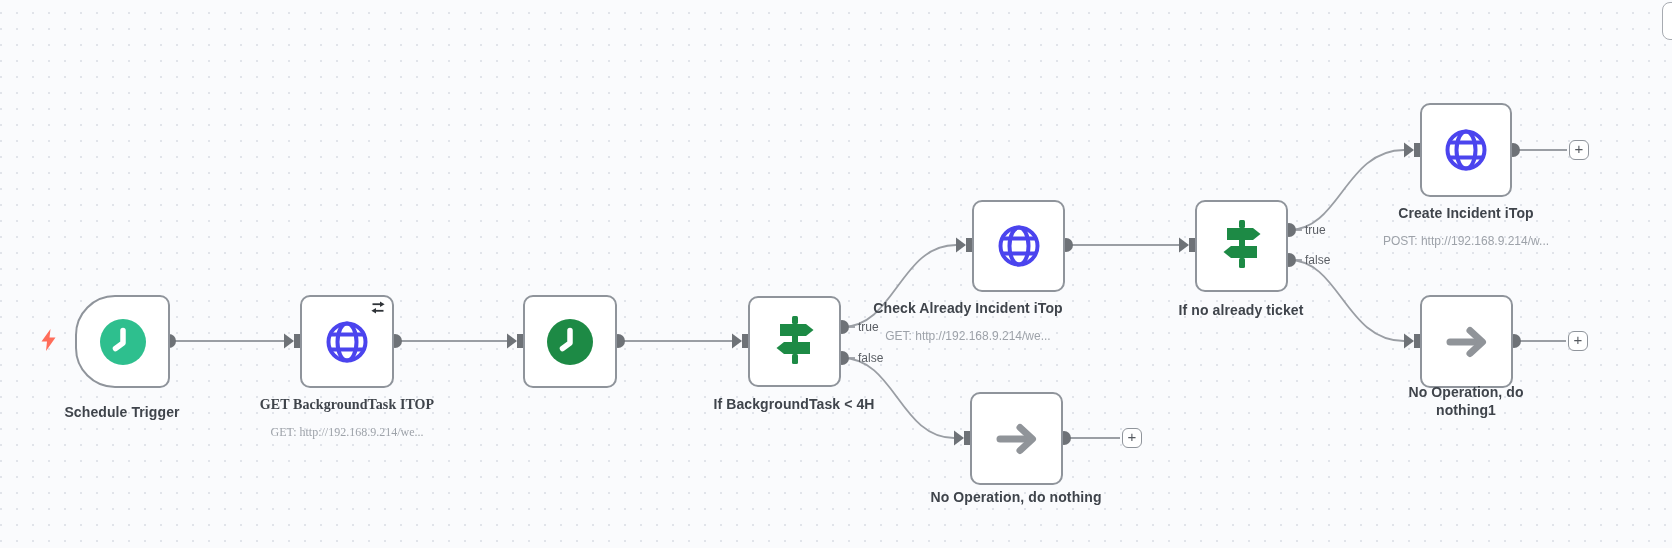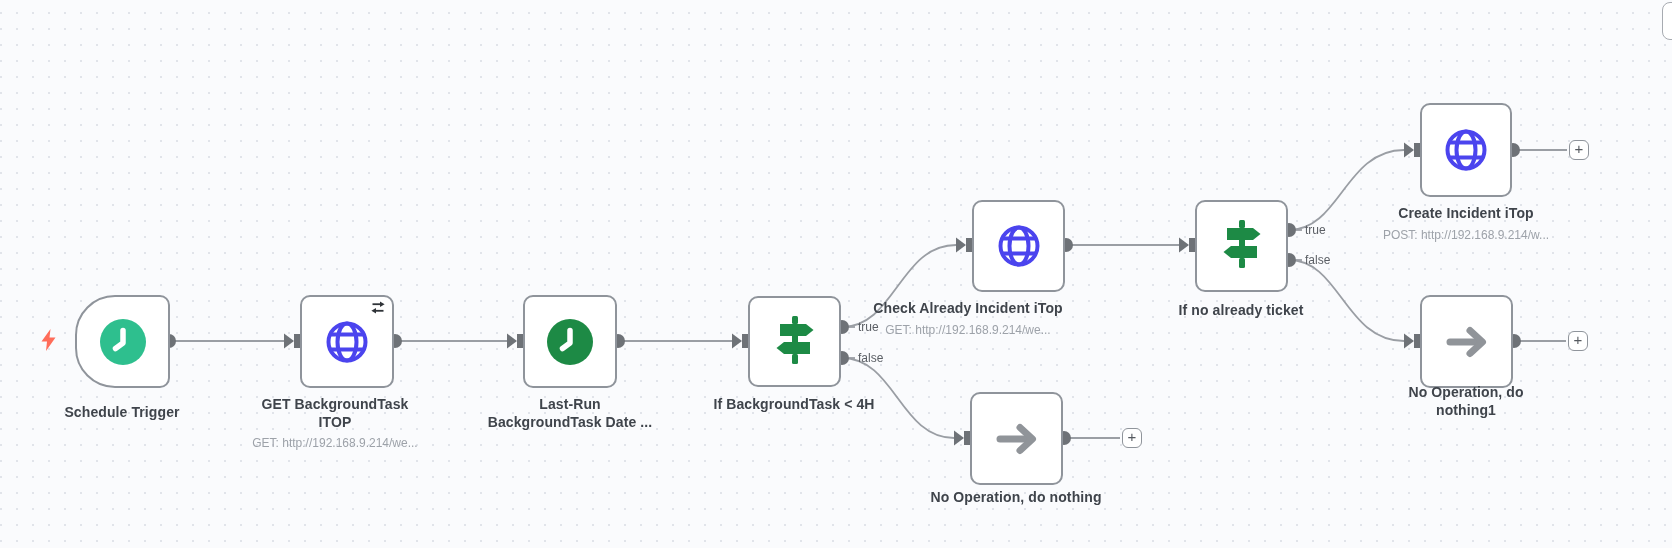--- a/index.html
+++ b/index.html
@@ -26,21 +26,21 @@
   }
   .node.trigger{border-radius:40px 10px 10px 40px;}
   .badge{position:absolute;top:4px;right:7px;line-height:0;}
   .lightning{position:absolute;line-height:0;}
   .label-block{position:absolute;text-align:center;}
   .node-label{
     font-size:14px;font-weight:600;color:#3f444b;line-height:1.25;
     letter-spacing:.1px;
   }
   .node-subtitle{
-    margin-top:5px;font-size:12px;font-weight:400;color:#9da2a9;line-height:1.2;
+    margin-top:11px;font-size:12px;font-weight:400;color:#9da2a9;line-height:1.2;
   }
   .edge-label{
     position:absolute;font-size:12px;color:#5a5e64;line-height:14px;
   }
   .plus-btn{
     position:absolute;width:20px;height:20px;background:#fff;
     border:1.7px solid #8f949b;border-radius:6px;box-sizing:border-box;
     color:#54585e;font-size:15px;line-height:16px;text-align:center;
     cursor:pointer;user-select:none;
   }
@@ -151,33 +151,30 @@
       <svg width="14" height="13" viewBox="0 0 14 13">
         <g fill="#2f3338" stroke="#2f3338" stroke-width="1.8">
           <line x1="1.5" y1="3.2" x2="9.2" y2="3.2"></line>
           <polygon points="9,0.4 13.6,3.2 9,6" stroke="none"></polygon>
           <line x1="12.5" y1="9.8" x2="4.8" y2="9.8"></line>
           <polygon points="5,7 0.4,9.8 5,12.6" stroke="none"></polygon>
         </g>
       </svg>
     </span>
   </div>
-  <div class="label-block" style="left:246px;top:396px;width:178px;">
+  <div class="label-block" style="left:258px;top:396px;width:178px;font-family:Liberation Serif, serif;">
     <div class="node-label">GET BackgroundTask ITOP</div>
     <div class="node-subtitle">GET: http://192.168.9.214/we...</div>
   </div>
 
   <div class="node" style="left:523px;top:295px;width:94px;height:93px;">
     <svg width="46" height="46" viewBox="0 0 46 46">
       <circle cx="23" cy="23" r="23" fill="#1d8a45"></circle>
       <path d="M23 11.5 V24 L15.5 29.5" stroke="#fff" stroke-width="5.5" stroke-linecap="round" stroke-linejoin="round" fill="none"></path>
     </svg>
-  </div>
-  <div class="label-block" style="left:481px;top:396px;width:178px;">
-    <div class="node-label">Last-Run BackgroundTask Date ...</div>
   </div>
 
   <div class="node" style="left:748px;top:296px;width:93px;height:91px;">
     <svg width="44" height="52" viewBox="0 0 44 52" fill="#1d8a45">
       <rect x="19" y="0" width="6" height="8" rx="1.5"></rect>
       <polygon points="7,8 33,8 40.5,14 33,20 7,20"></polygon>
       <rect x="19" y="20" width="6" height="6"></rect>
       <polygon points="37,26 11,26 3.5,32 11,38 37,38"></polygon>
       <rect x="19" y="38" width="6" height="10" rx="1.5"></rect>
     </svg>

